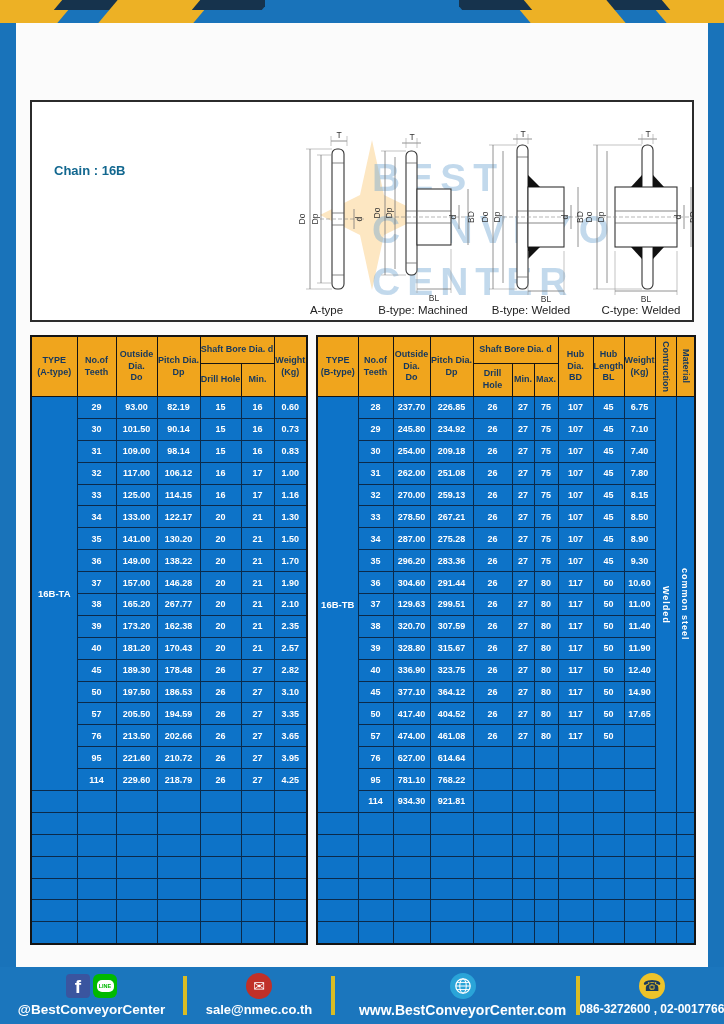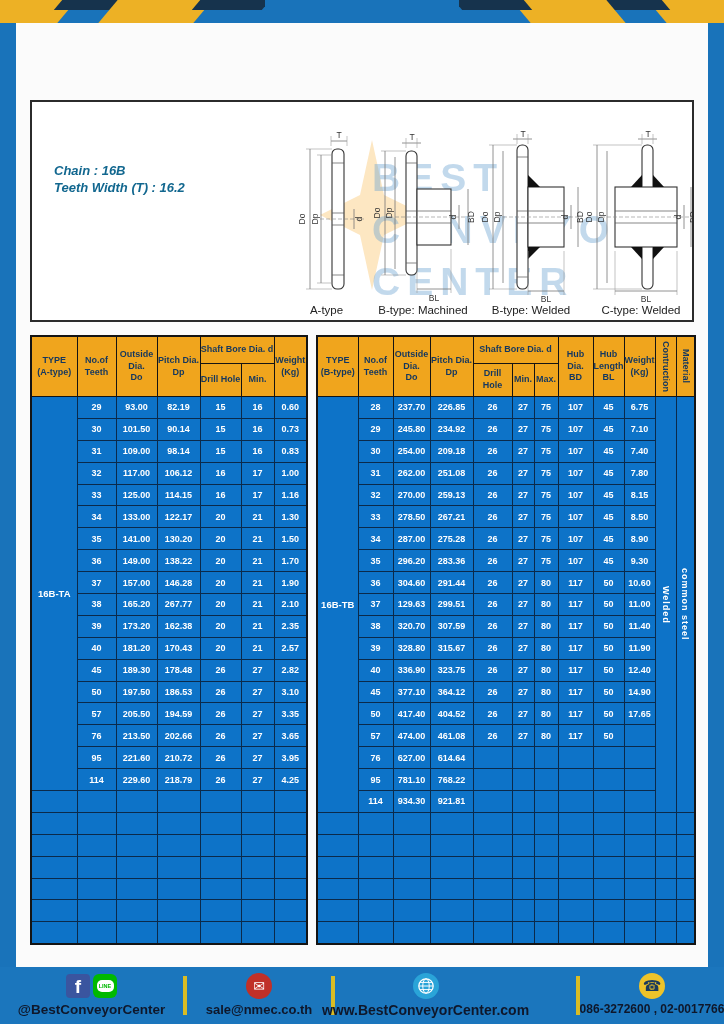--- a/index.html
+++ b/index.html
@@ -16,21 +16,21 @@
   .banner{position:absolute;left:181px;top:10px;width:330px;height:46px;background:#edb125;
           display:flex;align-items:center;justify-content:center;font-size:32px;font-weight:bold;
           color:#265e7f;letter-spacing:.5px;}
   
   .specbox{position:absolute;left:14px;top:77px;width:660px;height:218px;background:#fff;
            border:2px solid #2b2b2b;overflow:hidden;}
   .wm{position:absolute;left:340px;top:26px;z-index:0;line-height:52px;font-weight:bold;
       font-size:39px;letter-spacing:7px;color:rgba(110,165,210,.42);margin-top:24px;}
   .wmstar{position:absolute;left:288px;top:38px;z-index:0;opacity:.5;}
   .speclines{position:absolute;left:22px;top:60px;z-index:1;color:#12678f;font-weight:bold;
-             font-size:13px;line-height:17.4px;white-space:nowrap;font-style:italic;}
+             font-size:13px;line-height:17.4px;white-space:nowrap;}
   .drawings{position:absolute;left:252px;top:6px;right:4px;bottom:4px;z-index:1;display:flex;
             align-items:flex-end;justify-content:space-between;}
   .drwwrap{display:flex;flex-direction:column;align-items:center;}
   .drw{display:block;}
   .drw-cap{font-size:11.5px;color:#222;margin-top:1px;white-space:nowrap;}
   .dim{stroke:#777;stroke-width:.8;fill:none;}
   .dimext{stroke:#9a9a9a;stroke-width:.6;}
   .plate{fill:#fff;stroke:#333;stroke-width:1.1;}
   .thin{stroke:#555;stroke-width:.7;}
   .cl{stroke:#888;stroke-width:.6;stroke-dasharray:4 2;}
@@ -49,21 +49,21 @@
   .vtext{writing-mode:vertical-rl;margin:0 auto;font-size:9px;color:#fff;letter-spacing:1px;}
   .vth{writing-mode:vertical-rl;margin:0 auto;font-size:9px;color:#14375f;font-weight:bold;}
   #tableA{left:14px;top:312px;width:276px;}
   #tableB{left:300px;top:312px;width:378px;}
   
   .footer{position:absolute;left:0;right:0;bottom:0;height:57px;background:#1b76bd;}
   .fsep{position:absolute;top:9px;height:39px;width:4px;background:#d9bc25;}
   .fgroup{position:absolute;top:0;height:57px;display:flex;flex-direction:column;
           align-items:center;justify-content:flex-start;padding-top:5px;box-sizing:border-box;}
   .ficons{display:flex;gap:3px;align-items:center;height:27px;}
-  .ftext{color:#0f172a;font-weight:bold;font-size:13px;margin-top:3px;white-space:nowrap;}
+  .ftext{color:#ffffff;font-weight:bold;font-size:13px;margin-top:3px;white-space:nowrap;}
   .ic-fb{width:24px;height:24px;background:#3a559f;border-radius:4px;color:#fff;font-weight:bold;
          font-size:19px;display:flex;align-items:flex-end;justify-content:center;line-height:23px;}
   .ic-line{width:24px;height:24px;background:#00b900;border-radius:6px;display:flex;
            align-items:center;justify-content:center;}
   .ic-line .bub{width:17px;height:12px;background:#fff;border-radius:5px;color:#00b900;
                 font-size:5.5px;font-weight:bold;display:flex;align-items:center;justify-content:center;}
   .ic-round{width:26px;height:26px;border-radius:50%;display:flex;align-items:center;justify-content:center;}
   .ic-mail{background:#c03028;color:#fff;font-size:14px;}
   .ic-globe{background:#2aa4d8;}
   .ic-phone{background:#edc32a;color:#1b3a5c;font-size:15px;}
@@ -98,21 +98,20 @@
         <path d="M52 0 L64 55 L105 75 L64 95 L52 150 L40 95 L0 75 L40 55 Z" fill="#f5a623" opacity=".55"></path>
       </svg>
       <div class="wm">
         <div>BEST</div>
         <div>CONVEYOR</div>
         <div>CENTER</div>
       </div>
 
       <div class="speclines">
         <div>Chain  :  16B</div>
-        <div>Teeth Width (T)  :  16.2</div>
       </div>
 
       <div class="drawings">
 
         <div class="drwwrap">
           <svg class="drw" width="85" height="172" viewBox="0 0 85 172">
             <line class="dim" x1="47" y1="10" x2="63" y2="10"></line>
             <line class="dimext" x1="47" y1="5" x2="47" y2="15"></line>
             <line class="dimext" x1="63" y1="5" x2="63" y2="15"></line>
             <text class="dt" x="55" y="7" text-anchor="middle">T</text>
@@ -870,21 +869,21 @@
       <div class="ftext" style="font-size:13.5px">@BestConveyorCenter</div>
     </div>
 
     <div class="fgroup" style="left:187px;width:144px">
       <div class="ficons">
           <div class="ic-round ic-mail">✉</div>
         </div>
       <div class="ftext">sale@nmec.co.th</div>
     </div>
 
-    <div class="fgroup" style="left:315px;width:221px">
+    <div class="fgroup" style="left:352px;width:221px">
       <div class="ficons">
         <div class="ic-round ic-globe">
           <svg width="18" height="18" viewBox="0 0 20 20">
             <circle cx="10" cy="10" r="8" stroke="#fff" stroke-width="1.4" fill="none"></circle>
             <ellipse cx="10" cy="10" rx="3.6" ry="8" stroke="#fff" stroke-width="1.1" fill="none"></ellipse>
             <line x1="2.2" y1="10" x2="17.8" y2="10" stroke="#fff" stroke-width="1.1"></line>
             <line x1="3.4" y1="6" x2="16.6" y2="6" stroke="#fff" stroke-width="1.1"></line>
             <line x1="3.4" y1="14" x2="16.6" y2="14" stroke="#fff" stroke-width="1.1"></line>
           </svg>
         </div>

